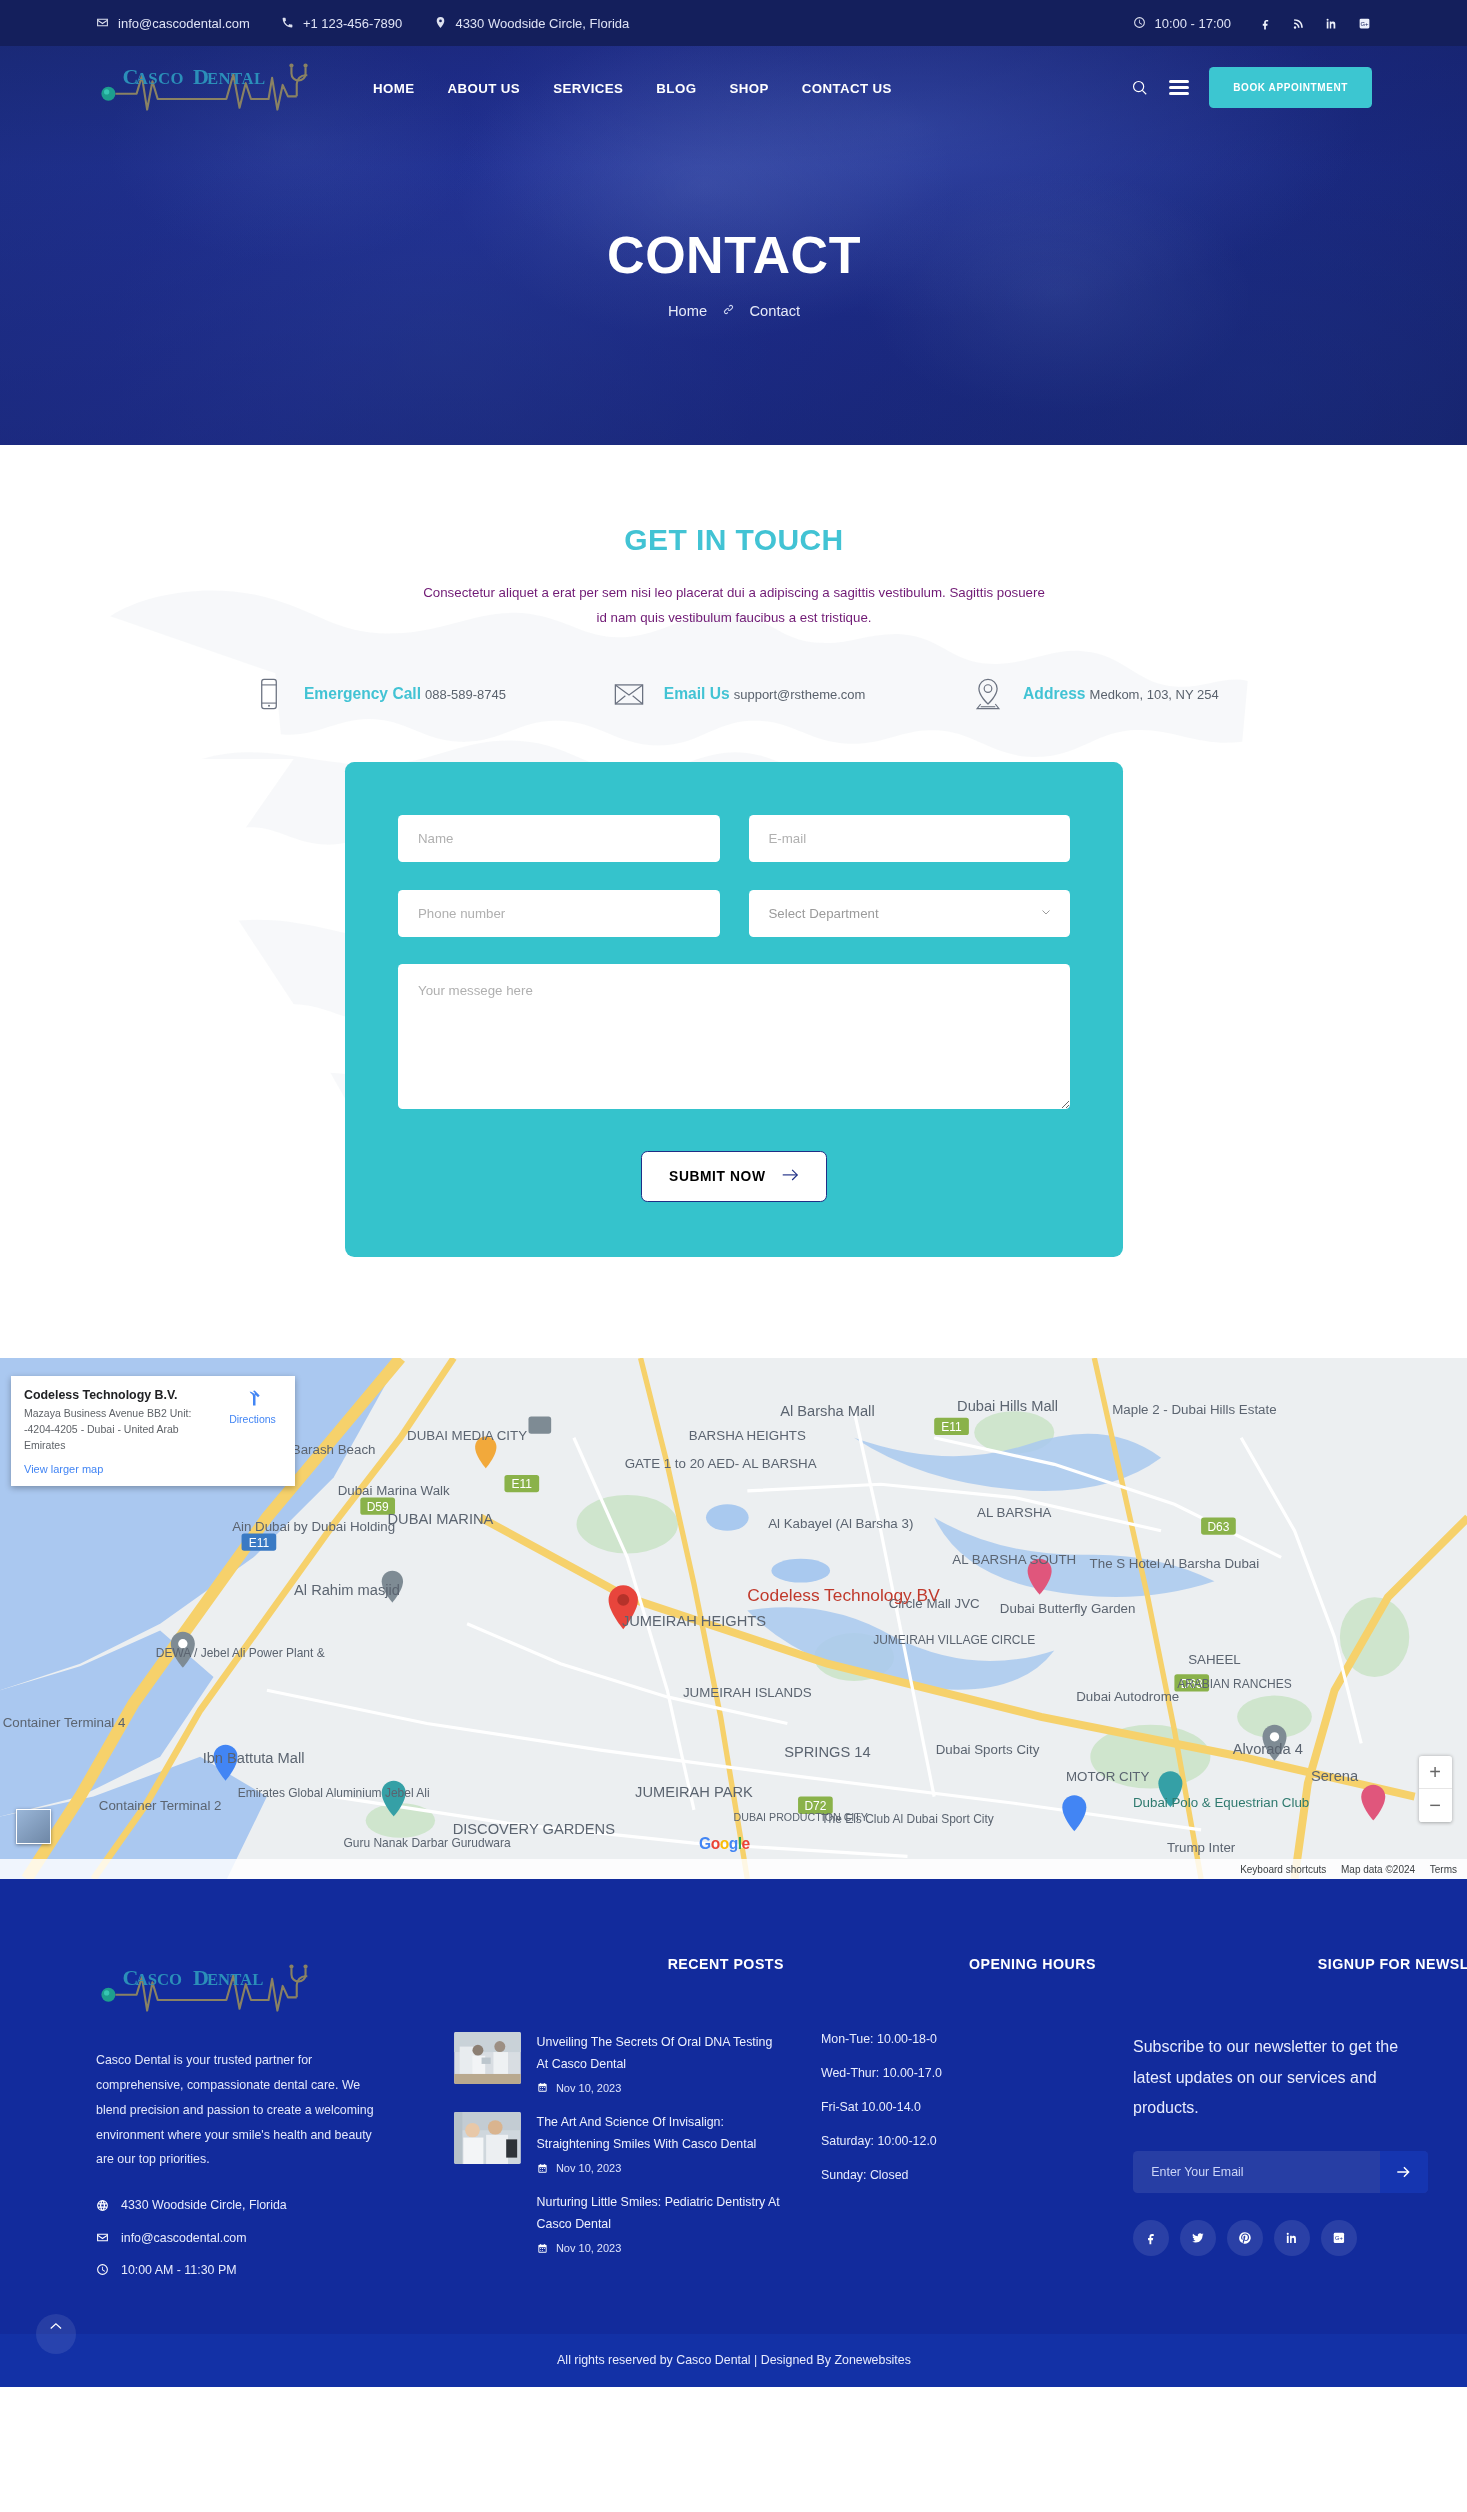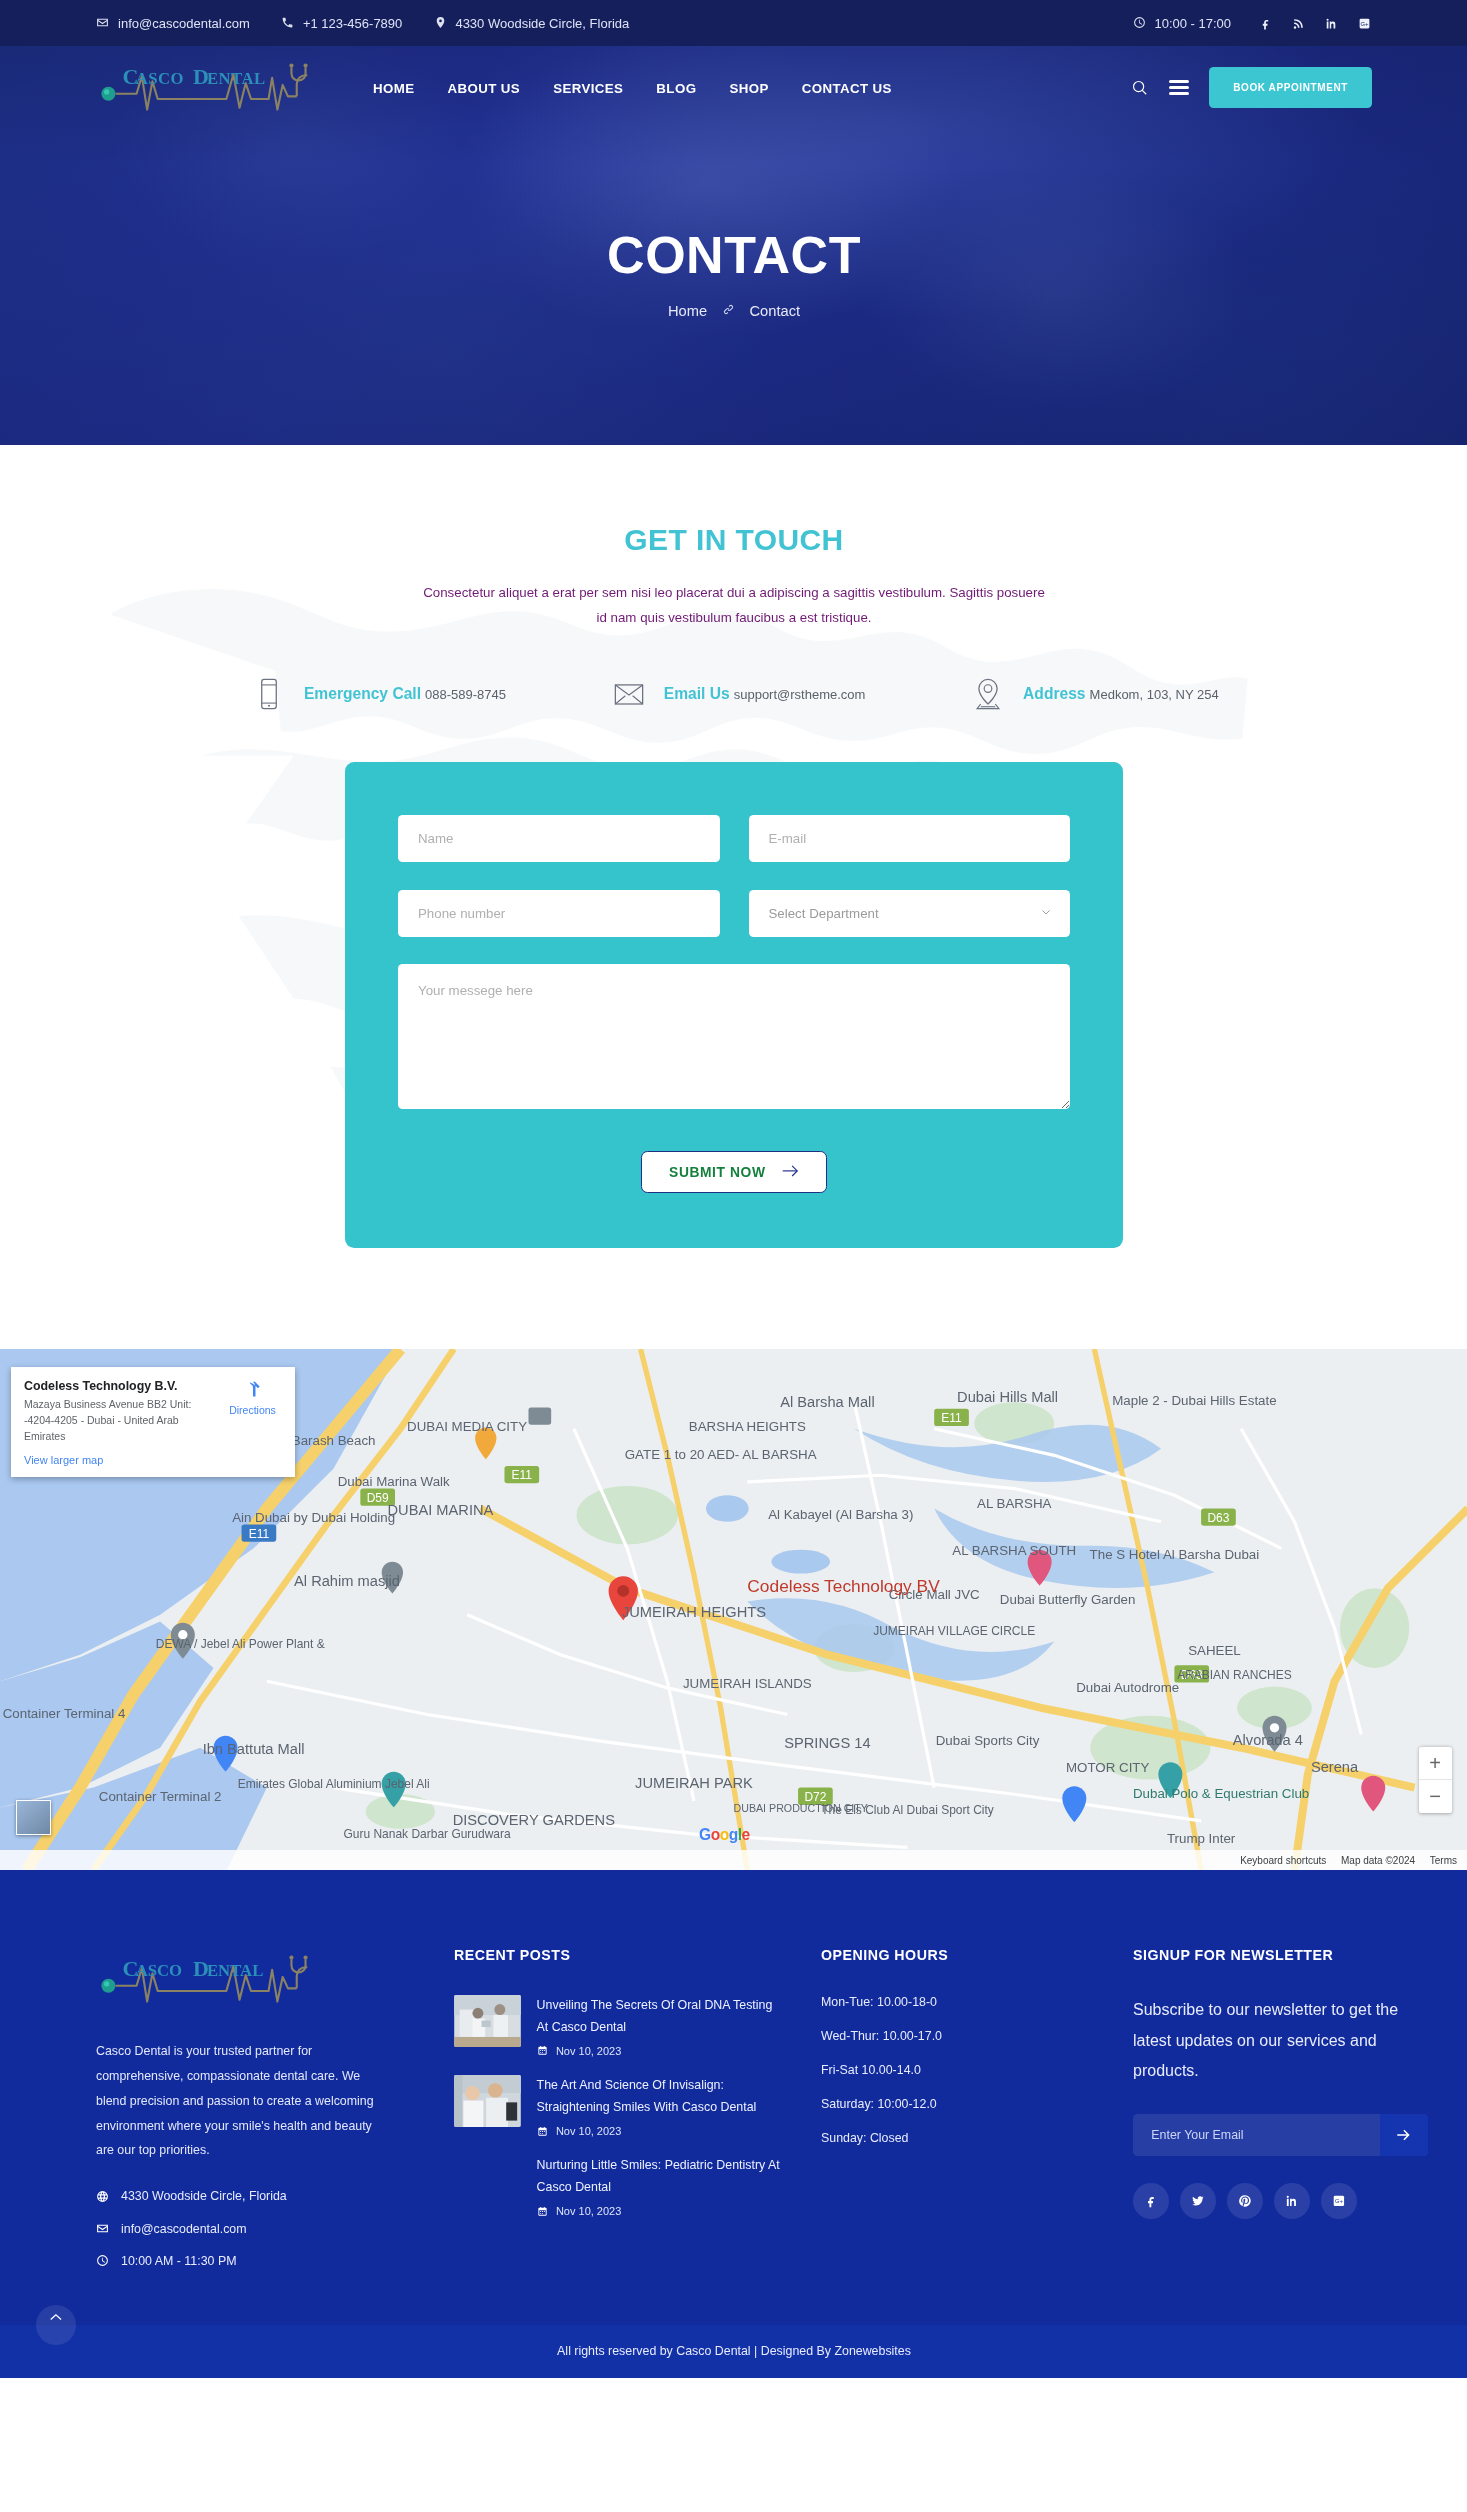--- a/index.html
+++ b/index.html
@@ -210,26 +210,26 @@
   .f-field textarea {
     height: 145px; padding: 16.5px 20px; resize: vertical; line-height: 1.5;
   }
   .f-field input::placeholder, .f-field textarea::placeholder { color: #b0b0b0; }
 
   .submit-row { display: flex; justify-content: center; margin-top: 39px; }
   .btn-submit {
     background: #fff;
     border: 1.4px solid #1f2f86;
     border-radius: 6.4px;
-    height: 42px;
+    height: 51px;
     padding: 0 27.5px;
     display: inline-flex;
     align-items: center;
     gap: 16px;
-    color: #15803d;
+    color: #000000;
     font-size: 13.8px;
     font-weight: 700;
     letter-spacing: 0.6px;
     cursor: pointer;
     font-family: "Liberation Sans", sans-serif;
   }
   .btn-submit svg { width: 17.4px; height: 13.8px; stroke: #1f2f86; fill: none; stroke-width: 1.6; }
 
   .touch-pad { height: 101px; }
 
@@ -302,21 +302,21 @@
   }
   .f-logo { width: 229px; height: 66px; margin-bottom: 26px; }
   .f-logo svg { width: 100%; height: 100%; }
   .f-desc { font-size: 12.4px; line-height: 2.0; color: #e3e8fb; max-width: 294px; }
   .f-contacts { margin-top: 26px; display: flex; flex-direction: column; gap: 18.3px; }
   .f-citem { display: flex; align-items: center; gap: 12px; font-size: 12.4px; color: #e8ecfd; }
   .f-citem svg { width: 13px; height: 13px; fill: #fff; flex: none; }
 
   .f-head {
     font-size: 14.2px; font-weight: 800; color: #fff;
-    letter-spacing: 0.5px; margin-bottom: 32px; text-transform: uppercase;
+    letter-spacing: 0.5px; margin-bottom: 60px; text-transform: uppercase; text-align: right;
   }
 
   .post { display: flex; gap: 15.6px; margin-bottom: 18.3px; }
   .post-thumb { width: 67px; height: 52px; flex: none; border-radius: 1.8px; overflow: hidden; }
   .post-thumb svg { width: 100%; height: 100%; display: block; }
   .post-thumb.empty { background: transparent; }
   .post-title { font-size: 12.4px; line-height: 1.75; color: #eef1fe; }
   .post-date { margin-top: 6.4px; display: flex; align-items: center; gap: 8.3px; font-size: 11px; color: #dfe5fb; }
   .post-date svg { width: 11px; height: 11px; fill: #fff; }
 

